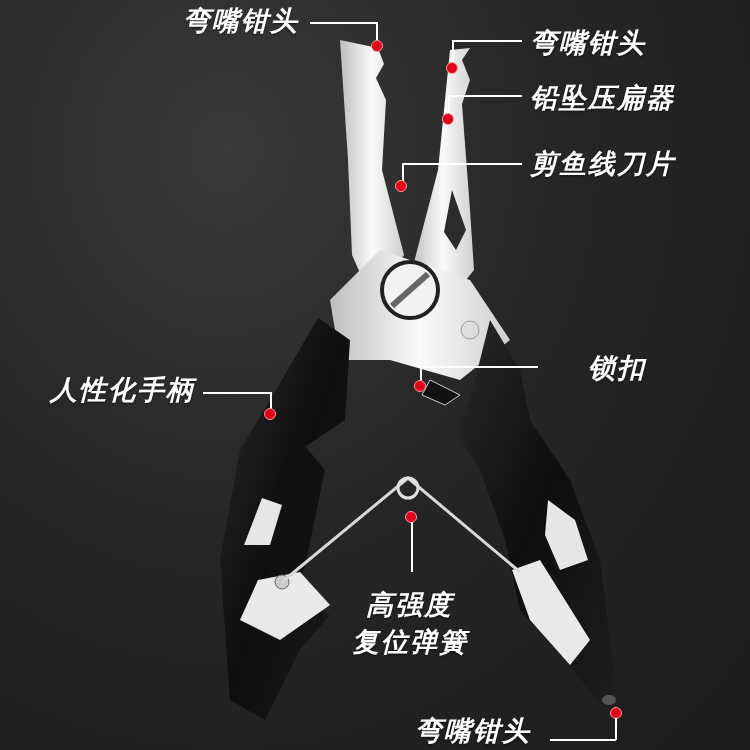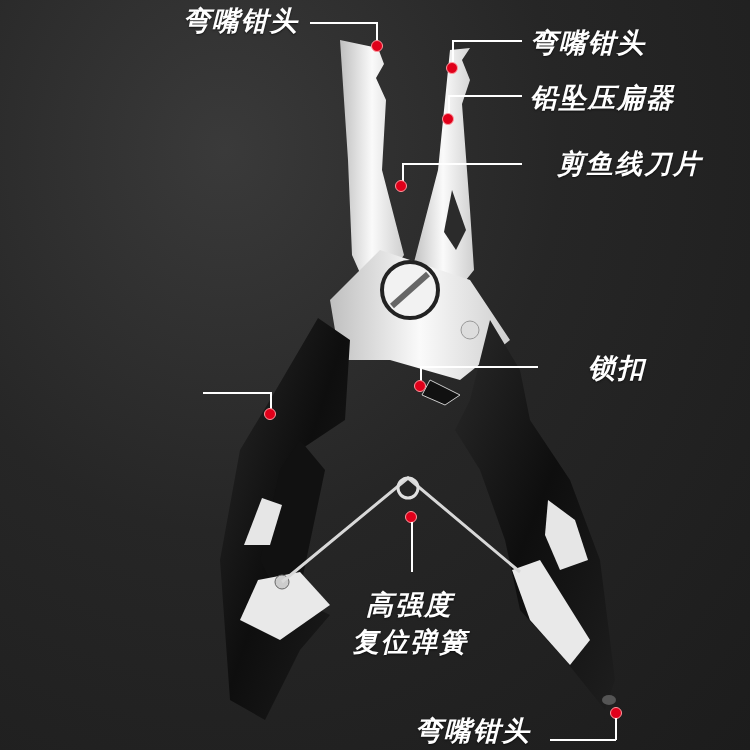--- a/index.html
+++ b/index.html
@@ -66,30 +66,31 @@
   <div class="label" style="left:530px;top:25px;">弯嘴钳头</div>
   <div class="line" style="left:452px;top:40px;width:70px;height:1.5px;"></div>
   <div class="line" style="left:452px;top:40px;width:1.5px;height:24px;"></div>
   <div class="dot" style="left:446px;top:62px;"></div>
 
   <div class="label" style="left:530px;top:80px;">铅坠压扁器</div>
   <div class="line" style="left:448px;top:95px;width:74px;height:1.5px;"></div>
   <div class="line" style="left:448px;top:95px;width:1.5px;height:20px;"></div>
   <div class="dot" style="left:442px;top:113px;"></div>
 
-  <div class="label" style="left:530px;top:146px;margin-left:27px;">剪鱼线刀片</div>
+  <div class="label" style="left:530px;top:146px;">剪鱼线刀片</div>
   <div class="line" style="left:402px;top:163px;width:120px;height:1.5px;"></div>
   <div class="line" style="left:402px;top:163px;width:1.5px;height:20px;"></div>
   <div class="dot" style="left:395px;top:180px;"></div>
 
   <div class="label" style="left:548px;top:350px;margin-left:40px;">锁扣</div>
   <div class="line" style="left:420px;top:366px;width:118px;height:1.5px;"></div>
   <div class="line" style="left:420px;top:366px;width:1.5px;height:16px;"></div>
   <div class="dot" style="left:414px;top:380px;"></div>
 
+  <div class="label" style="left:50px;top:372px;">人性化手柄</div>
   <div class="line" style="left:203px;top:392px;width:68px;height:1.5px;"></div>
   <div class="line" style="left:270px;top:392px;width:1.5px;height:18px;"></div>
   <div class="dot" style="left:264px;top:408px;"></div>
 
   <div class="dot" style="left:405px;top:511px;"></div>
   <div class="line" style="left:411px;top:522px;width:1.5px;height:50px;"></div>
   <div class="label" style="left:366px;top:587px;">高强度</div>
   <div class="label" style="left:352px;top:624px;">复位弹簧</div>
 
   <div class="label" style="left:415px;top:713px;">弯嘴钳头</div>

